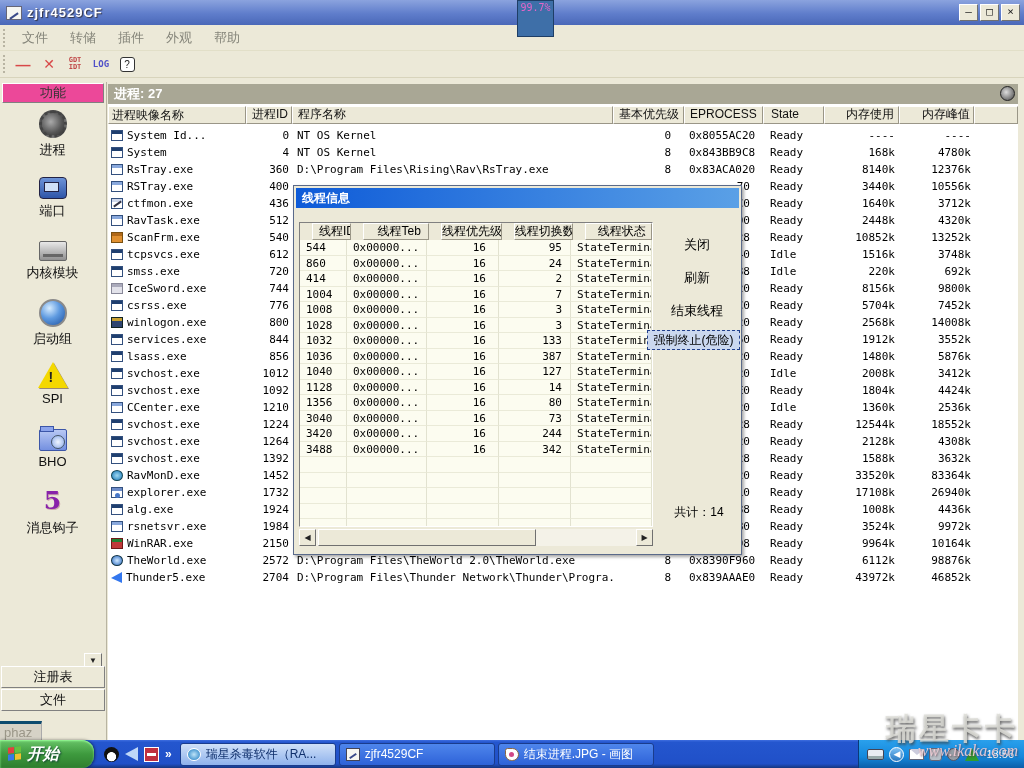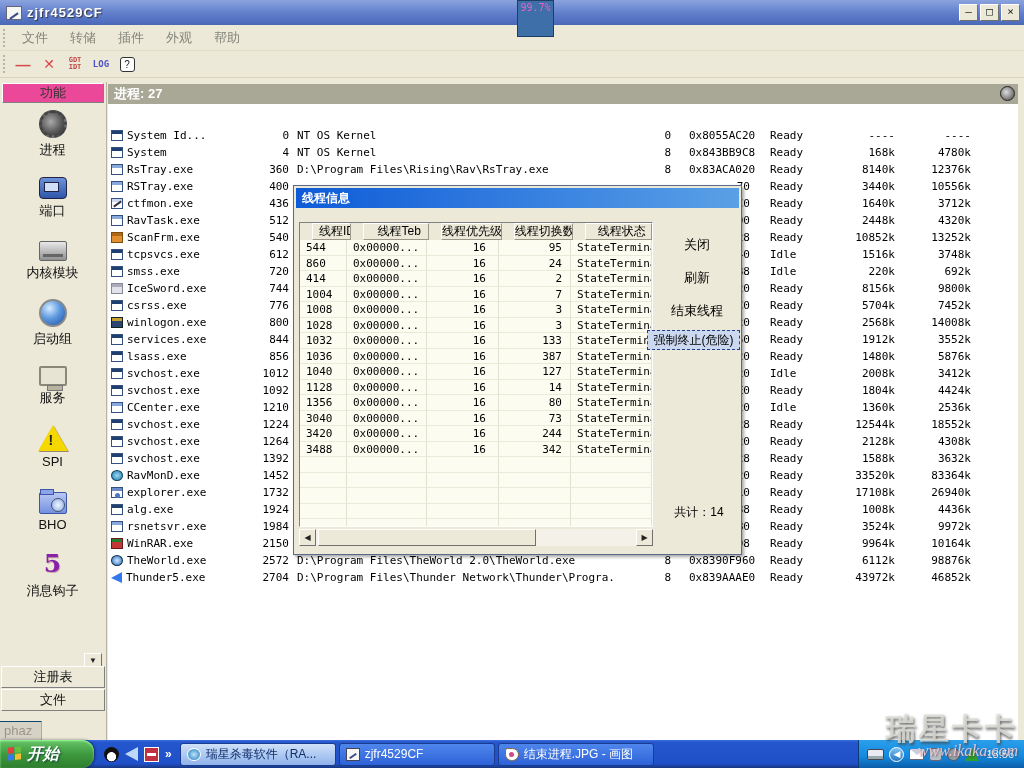--- a/index.html
+++ b/index.html
@@ -109,21 +109,21 @@
   .sbtn { width:17px; height:17px; background:#ECE9D8; border:1px solid #fff; border-right-color:#707070; border-bottom-color:#707070; font-size:8px; line-height:15px; text-align:center; color:#222;}
   .sthumb { margin-left:2px; width:218px; height:17px; background:#ECE9D8; border:1px solid #fff; border-right-color:#707070; border-bottom-color:#707070;}
   .sbtn.right { margin-left:auto;}
   .dlg-buttons { position:absolute; left:360px; top:50px; width:86px; text-align:center; font-size:13px; color:#000;}
   .dbtn { margin-bottom:15px; height:18px; line-height:18px;}
   .dbtn-danger { position:absolute; left:353px; top:144px; width:93px; height:20px; line-height:18px; text-align:center; font-size:12px;
     background:#CBD8EF; border:1px dashed #22408c; color:#000;}
   .dlg-total { position:absolute; left:362px; top:318px; width:86px; text-align:center; font-size:12px; color:#000;}
 
   
-  .phaz { position:absolute; left:0; top:721px; width:42px; height:27px; background:#D6D2C6; border-right:1px solid #aaa; border-top:1px solid #0c4a6e;
+  .phaz { position:absolute; left:0; top:721px; width:42px; height:27px; background:#D6D2C6; border-right:1px solid #aaa; border-top:3px solid #0c4a6e;
     color:#9a9688; font-size:13px; line-height:18px; padding-left:4px; z-index:60;}
 
   
   .taskbar { position:absolute; left:0; top:740px; width:1024px; height:28px; z-index:90;
     background:linear-gradient(to bottom,#3E6EE0 0%,#2456CE 8%,#2050C8 85%,#16367E 100%); display:flex; align-items:center;}
   .start { width:94px; height:28px; border-radius:0 12px 12px 0;
     background:linear-gradient(to bottom,#68C468 0%,#3E9A3E 50%,#2E7E2E 100%); box-shadow:inset 0 1px 2px #9f9, 1px 0 3px rgba(0,0,0,.5);
     display:flex; align-items:center; padding-left:8px; gap:5px;}
   .flag { width:14px; height:14px; display:grid; grid-template-columns:6px 6px; grid-template-rows:6px 6px; gap:1px; transform:skewY(-6deg);}
   .flag i:nth-child(1){background:#E24040;} .flag i:nth-child(2){background:#66C040;}
@@ -216,24 +216,20 @@
       </div>
       <div class="side-item">
         <div class="si si-module"></div>
         <div class="lbl">内核模块</div>
       </div>
       <div class="side-item">
         <div class="si si-startup"></div>
         <div class="lbl">启动组</div>
       </div>
       <div class="side-item">
-        <div class="si si-service"></div>
-        <div class="lbl">服务</div>
-      </div>
-      <div class="side-item">
         <div class="si si-warn">
           <span>!</span>
         </div>
         <div class="lbl">SPI</div>
       </div>
       <div class="side-item">
         <div class="si si-folder"></div>
         <div class="lbl">BHO</div>
       </div>
       <div class="side-item">
@@ -246,20 +242,31 @@
     <div class="side-btn">注册表</div>
     <div class="side-btn">文件</div>
   </div>
 </div>
 
 <div class="main">
   <div class="panel-hdr">
     <span>进程: 27</span>
     <span class="panel-gear"></span>
   </div>
+  <div class="cols" id="main-cols">
+      <div class="hcell c0">进程映像名称</div>
+      <div class="hcell c1" style="text-align: right;">进程ID</div>
+      <div class="hcell c2">程序名称</div>
+      <div class="hcell c3" style="text-align: right;">基本优先级</div>
+      <div class="hcell c4">EPROCESS</div>
+      <div class="hcell c5">State</div>
+      <div class="hcell c6" style="text-align: right;">内存使用</div>
+      <div class="hcell c7" style="text-align: right;">内存峰值</div>
+      <div class="hcell c8"></div>
+    </div>
   <div class="rows" id="main-rows">
       <div class="prow">
         <div class="pcell c0">
           <span class="pi pi-console"></span>
           <span>System Id...</span>
         </div>
         <div class="pcell c1">0</div>
         <div class="pcell c2">NT OS Kernel</div>
         <div class="pcell c3">0</div>
         <div class="pcell c4">0x8055AC20</div>

